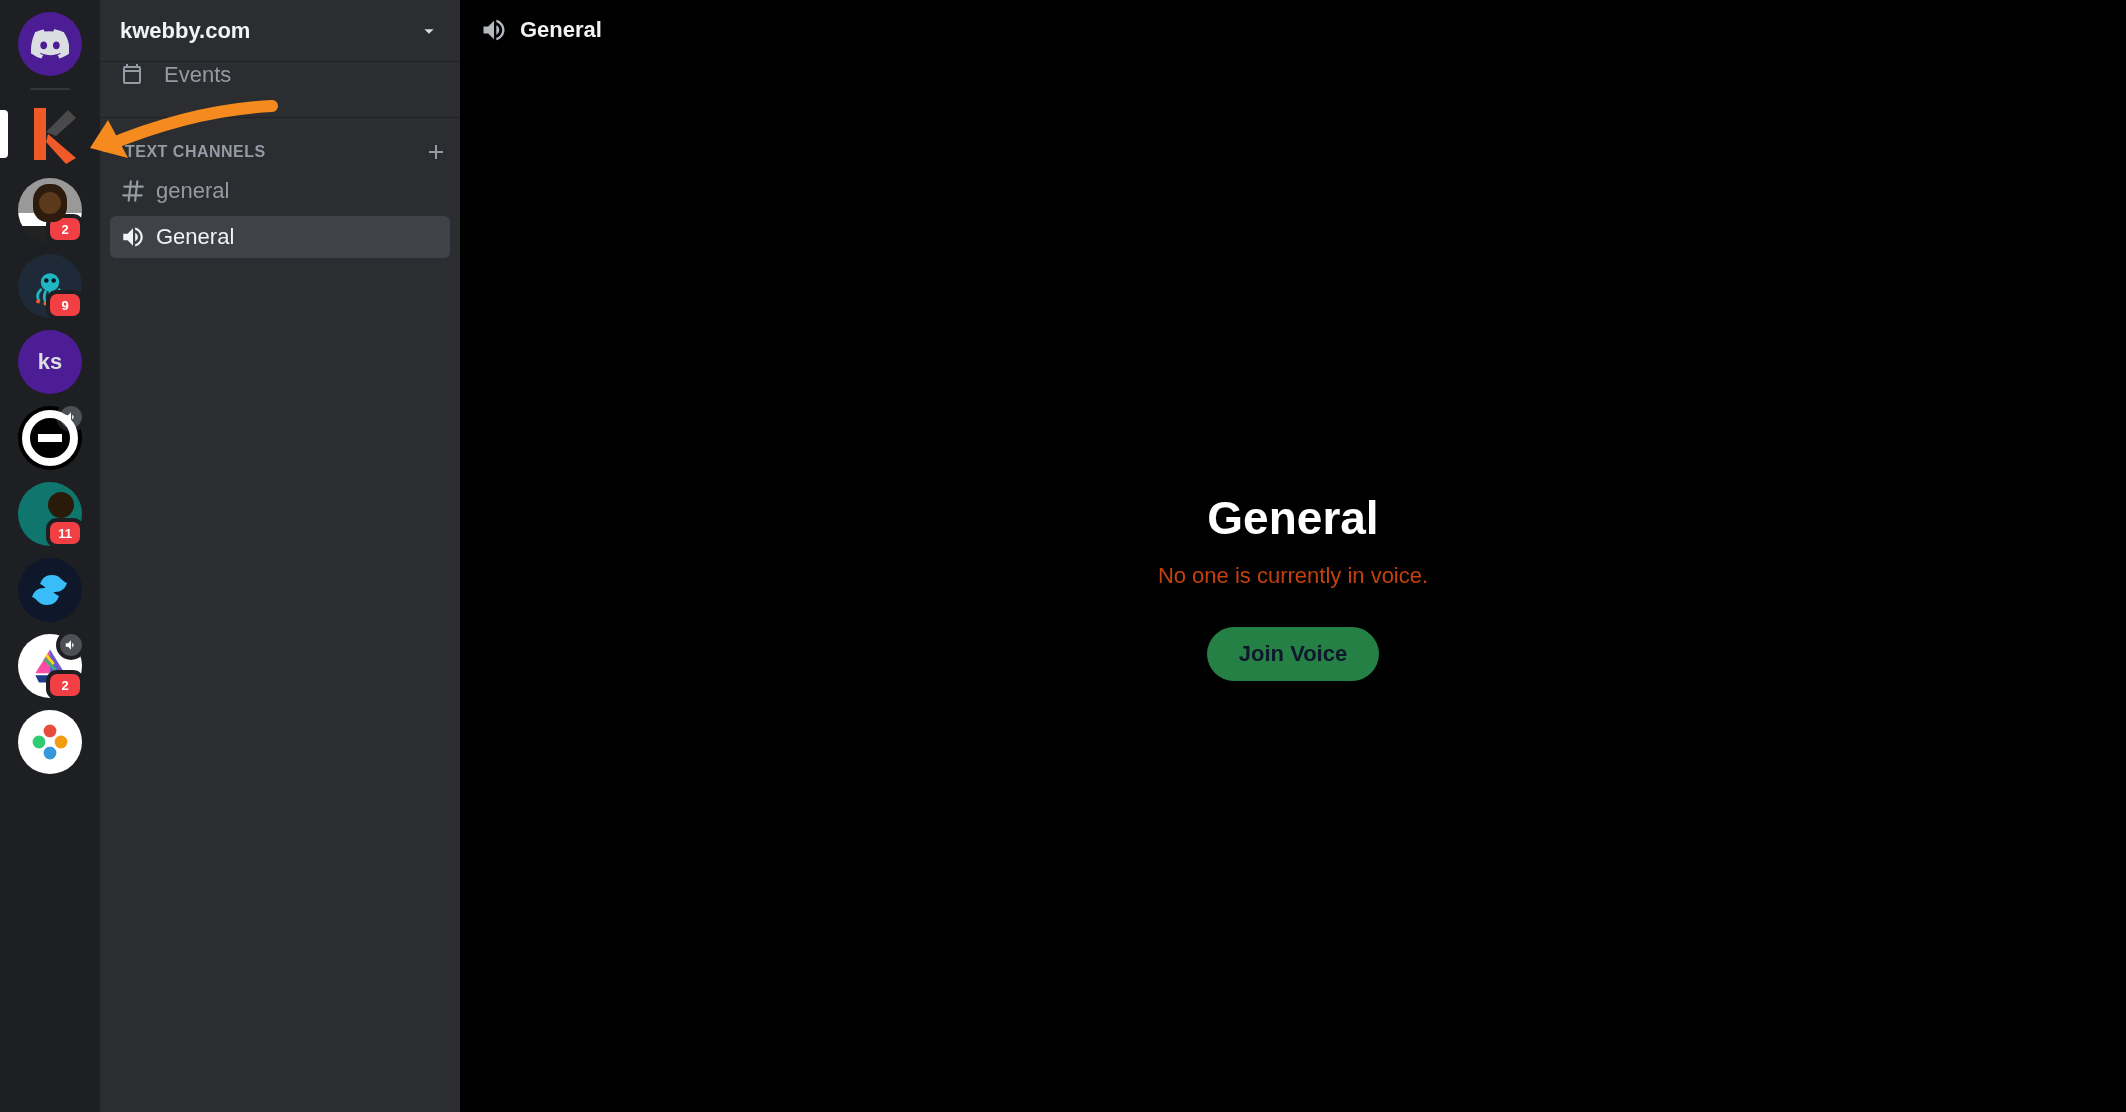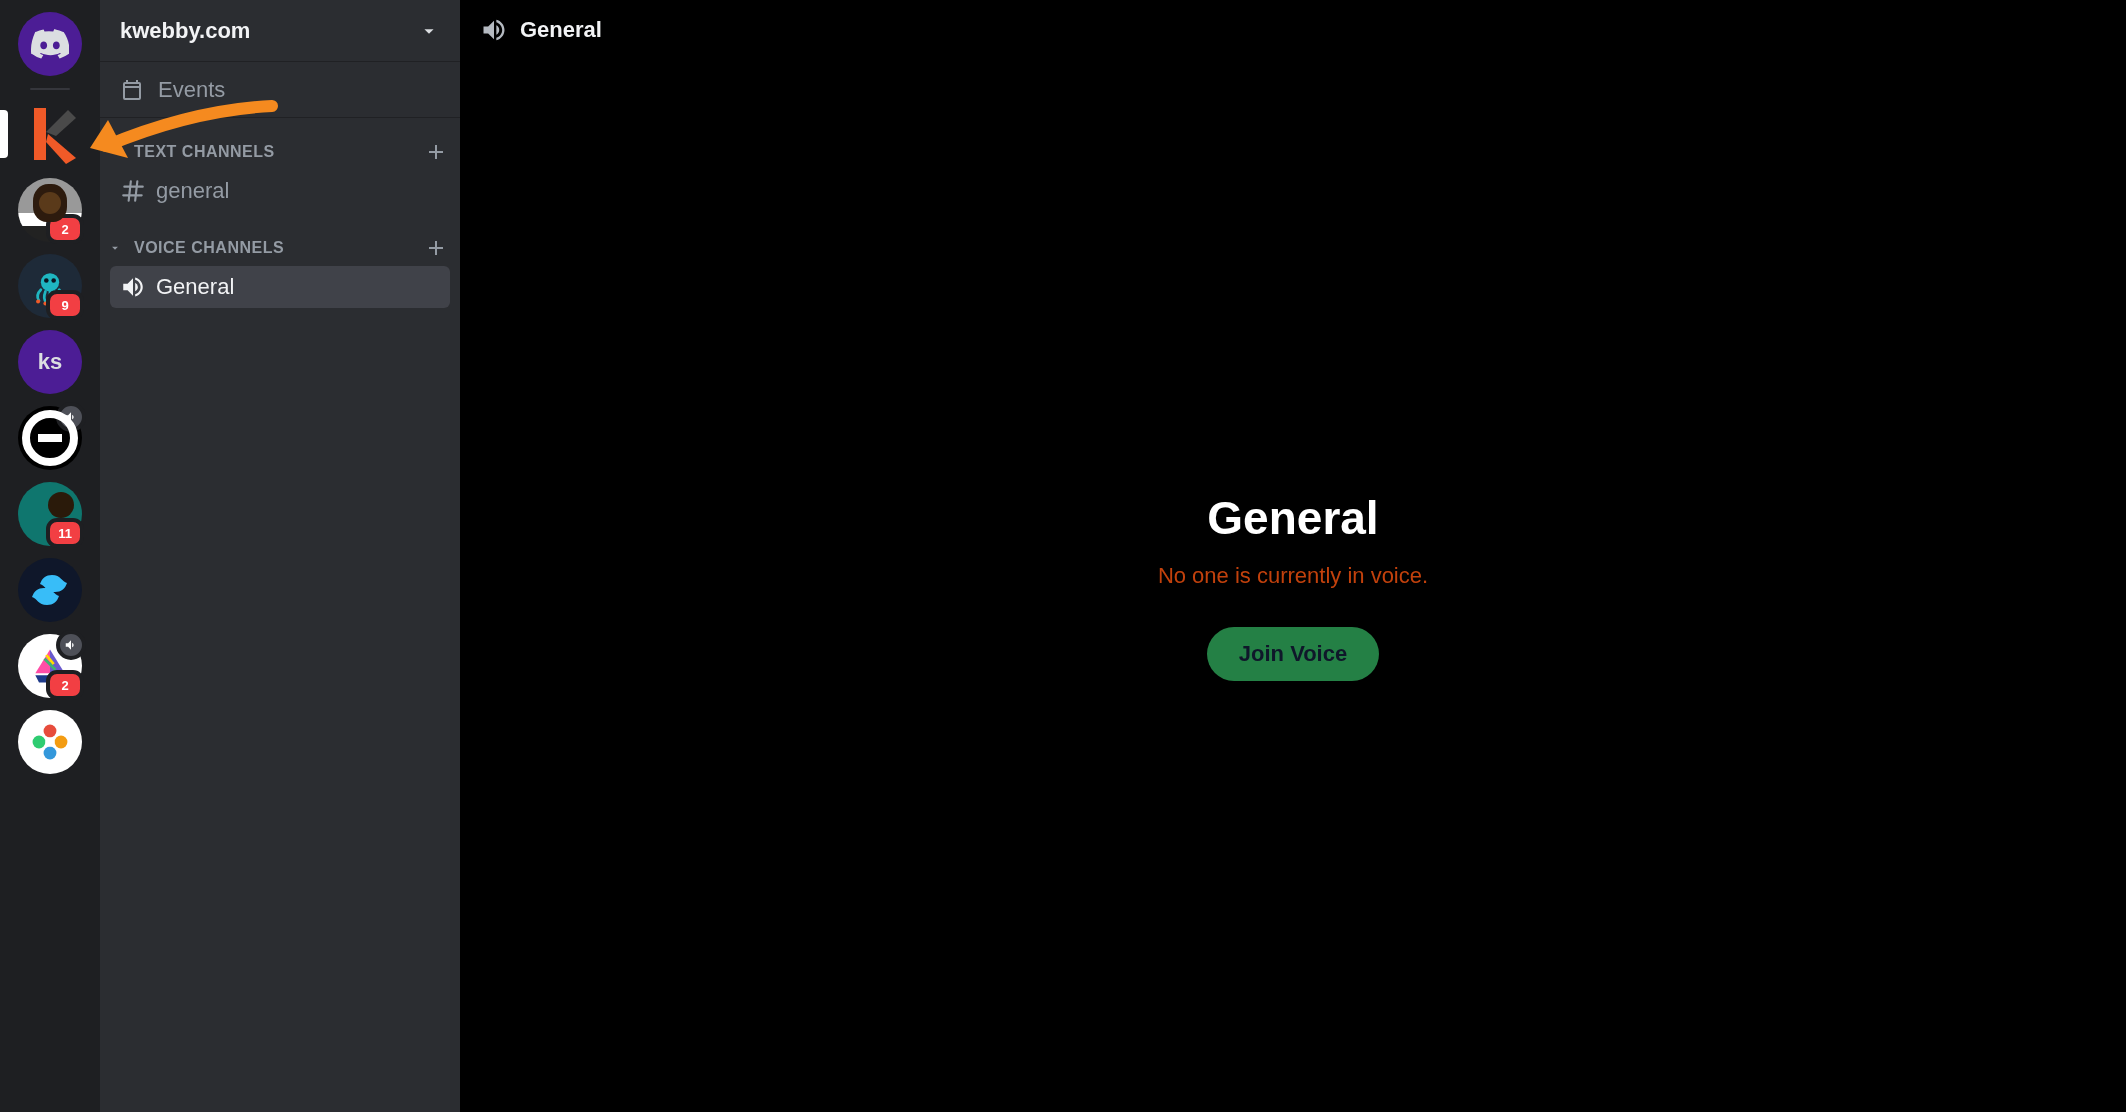--- a/index.html
+++ b/index.html
@@ -18,25 +18,25 @@
   .voice-dot.gray { background: #4e5058; }
   .voice-dot svg { width: 14px; height: 14px; fill: #fff; }
   .server-item.txt { color: #dbdee1; font-weight: 600; font-size: 22px; }
 
   
   .channel-sidebar { width: 360px; background: #2b2d31; display: flex; flex-direction: column; }
   .server-header { height: 62px; padding: 0 20px; display: flex; align-items: center; justify-content: space-between; border-bottom: 1px solid rgba(0,0,0,0.25); cursor: pointer; }
   .server-header .name { color: #f2f3f5; font-weight: 600; font-size: 22px; }
   .server-header svg { width: 22px; height: 22px; fill: #dbdee1; }
 
-  .events-row { height: 56px; padding: 0 20px; display: flex; align-items: center; gap: 14px; color: #949ba4; border-bottom: 1px solid rgba(0,0,0,0.25); cursor: pointer; font-size: 22px; }
+  .events-row { height: 56px; padding: 0 20px; display: flex; align-items: flex-start; gap: 20px; color: #949ba4; border-bottom: 1px solid rgba(0,0,0,0.25); cursor: pointer; font-size: 22px; }
   .events-row svg { width: 24px; height: 24px; fill: #949ba4; }
 
   .category { padding: 22px 12px 4px 8px; display: flex; align-items: center; justify-content: space-between; color: #949ba4; cursor: pointer; }
-  .category .left { display: flex; align-items: center; gap: 12px; font-size: 16px; font-weight: 600; letter-spacing: 0.5px; }
+  .category .left { display: flex; align-items: center; gap: 3px; font-size: 16px; font-weight: 600; letter-spacing: 0.5px; }
   .category svg.chev { width: 14px; height: 14px; fill: #949ba4; }
   .category .plus { width: 24px; height: 24px; fill: #949ba4; cursor: pointer; }
 
   .channel-item { margin: 2px 10px; padding: 8px 10px; border-radius: 6px; display: flex; align-items: center; gap: 10px; color: #949ba4; cursor: pointer; font-size: 22px; }
   .channel-item.selected { background: #404249; color: #f2f3f5; }
   .channel-item svg { width: 26px; height: 26px; fill: currentColor; flex-shrink: 0; }
 
   
   .main { flex: 1; background: #000; display: flex; flex-direction: column; }
   .top-bar { height: 60px; padding: 0 20px; display: flex; align-items: center; gap: 12px; color: #f2f3f5; font-weight: 600; font-size: 22px; }
@@ -189,31 +189,20 @@
           <path d="M19 13h-6v6h-2v-6H5v-2h6V5h2v6h6v2z"></path>
         </svg>
     </div>
     <div class="channel-item">
       <svg viewBox="0 0 24 24">
           <path d="M10 3L8 21M16 3l-2 18M4 8h17M3 16h17" stroke="currentColor" stroke-width="2" fill="none" stroke-linecap="round"></path>
         </svg>
       <span>general</span>
     </div>
 
-    <div class="category">
-      <span class="left">
-        <svg class="chev" viewBox="0 0 24 24">
-            <path d="M7 10l5 5 5-5z"></path>
-          </svg>
-        <span>VOICE CHANNELS</span>
-      </span>
-      <svg class="plus" viewBox="0 0 24 24">
-          <path d="M19 13h-6v6h-2v-6H5v-2h6V5h2v6h6v2z"></path>
-        </svg>
-    </div>
     <div class="channel-item selected">
       <svg viewBox="0 0 24 24">
           <path d="M3 9v6h4l5 5V4L7 9H3zm13.5 3A4.5 4.5 0 0 0 14 7.97v8.05c1.48-.73 2.5-2.25 2.5-4.02zM14 3.23v2.06c2.89.86 5 3.54 5 6.71s-2.11 5.85-5 6.71v2.06c4.01-.91 7-4.49 7-8.77s-2.99-7.86-7-8.77z"></path>
         </svg>
       <span>General</span>
     </div>
   </div>
 
   <div class="main">
     <div class="top-bar">

